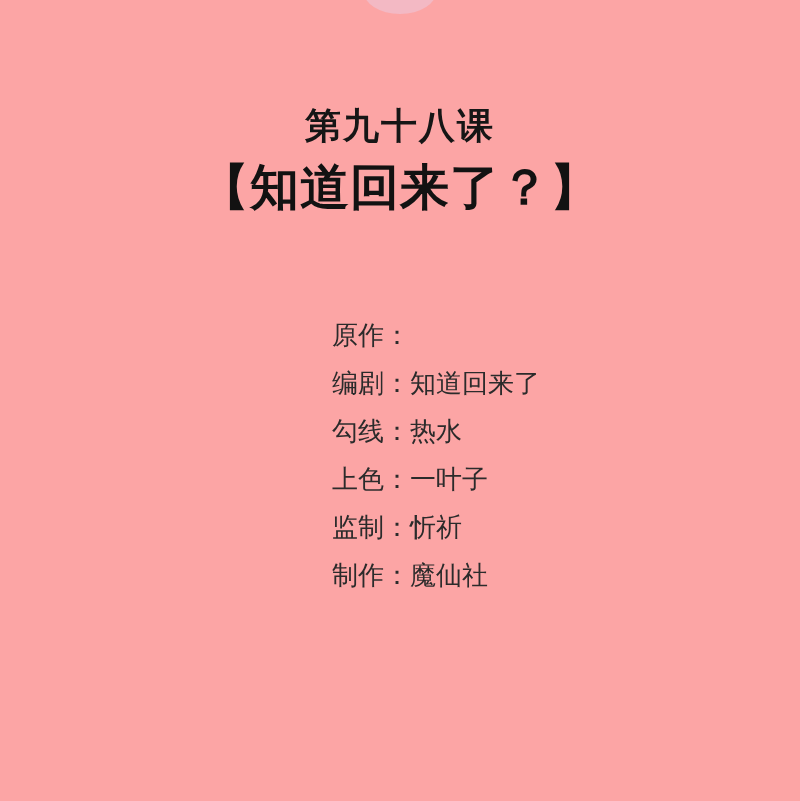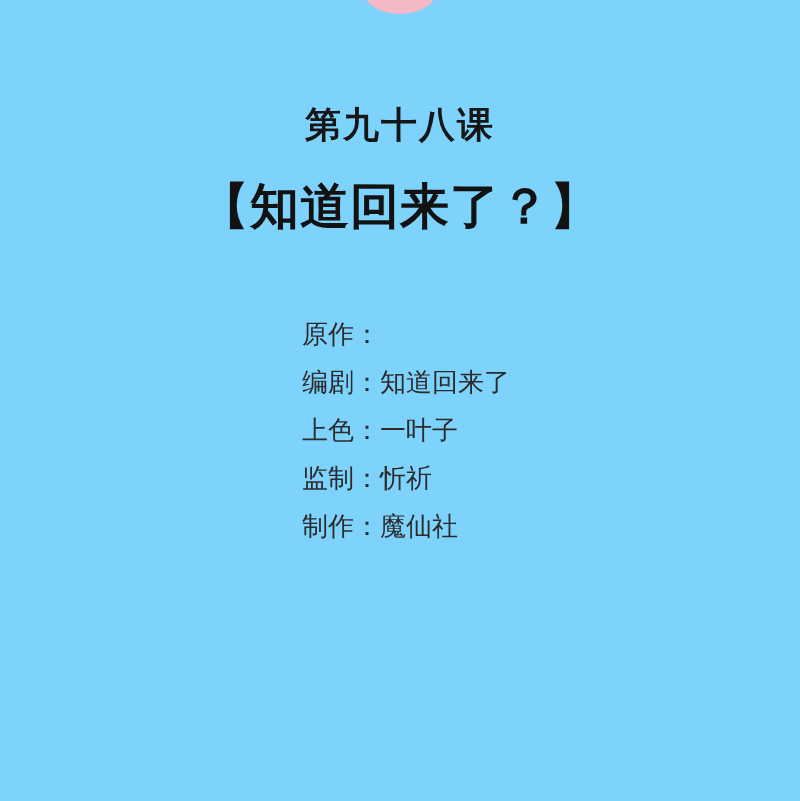--- a/index.html
+++ b/index.html
@@ -11,22 +11,21 @@
     width: 800px;
     height: 801px;
     position: relative;
     overflow: hidden;
     font-family: "Liberation Sans", "DejaVu Sans", sans-serif;
     color: #1a1a1a;
   }
   .page {
     position: absolute;
     inset: 0;
-    background: #7dd3fc;
-    font-family: Liberation Serif, serif;
+    background: #fca5a5;
   }
   
   .top-deco {
     position: absolute;
     top: -26px;
     left: 50%;
     transform: translateX(-50%);
     width: 74px;
     height: 40px;
     background: #f3b9c4;
@@ -41,21 +40,21 @@
     text-align: center;
   }
   .lesson-no {
     font-size: 36px;
     font-weight: 700;
     letter-spacing: 2px;
     line-height: 1.2;
     color: #161616;
   }
   .lesson-title {
-    margin-top: 32px;
+    margin-top: 12px;
     font-size: 49px;
     font-weight: 700;
     letter-spacing: 1px;
     line-height: 1.15;
     color: #121212;
   }
 
   .credits {
     position: absolute;
     top: 322px;
@@ -66,20 +65,21 @@
     display: flex;
     align-items: flex-start;
     font-size: 26px;
     line-height: 1.0;
     color: #2b2b2b;
     margin-bottom: 22px;
     white-space: nowrap;
   }
   .credit-row .label {
     font-weight: 400;
+    margin-left: 30px;
   }
   .credit-row .value {
     font-weight: 400;
   }
   .credit-row.continuation {
     margin-top: -6px;
     padding-left: 74px;
   }
 </style>
 </head>
@@ -98,20 +98,24 @@
 
   <div class="credits">
     <div class="credit-row">
       <span class="label">原作：</span>
     </div>
     <div class="credit-row">
       <span class="label">编剧：</span>
       <span class="value">知道回来了</span>
     </div>
     <div class="credit-row">
+      <span class="label">勾线：</span>
+      <span class="value">热水</span>
+    </div>
+    <div class="credit-row">
       <span class="label">上色：</span>
       <span class="value">一叶子</span>
     </div>
     <div class="credit-row">
       <span class="label">监制：</span>
       <span class="value">忻祈</span>
     </div>
     <div class="credit-row">
       <span class="label">制作：</span>
       <span class="value">魔仙社</span>

